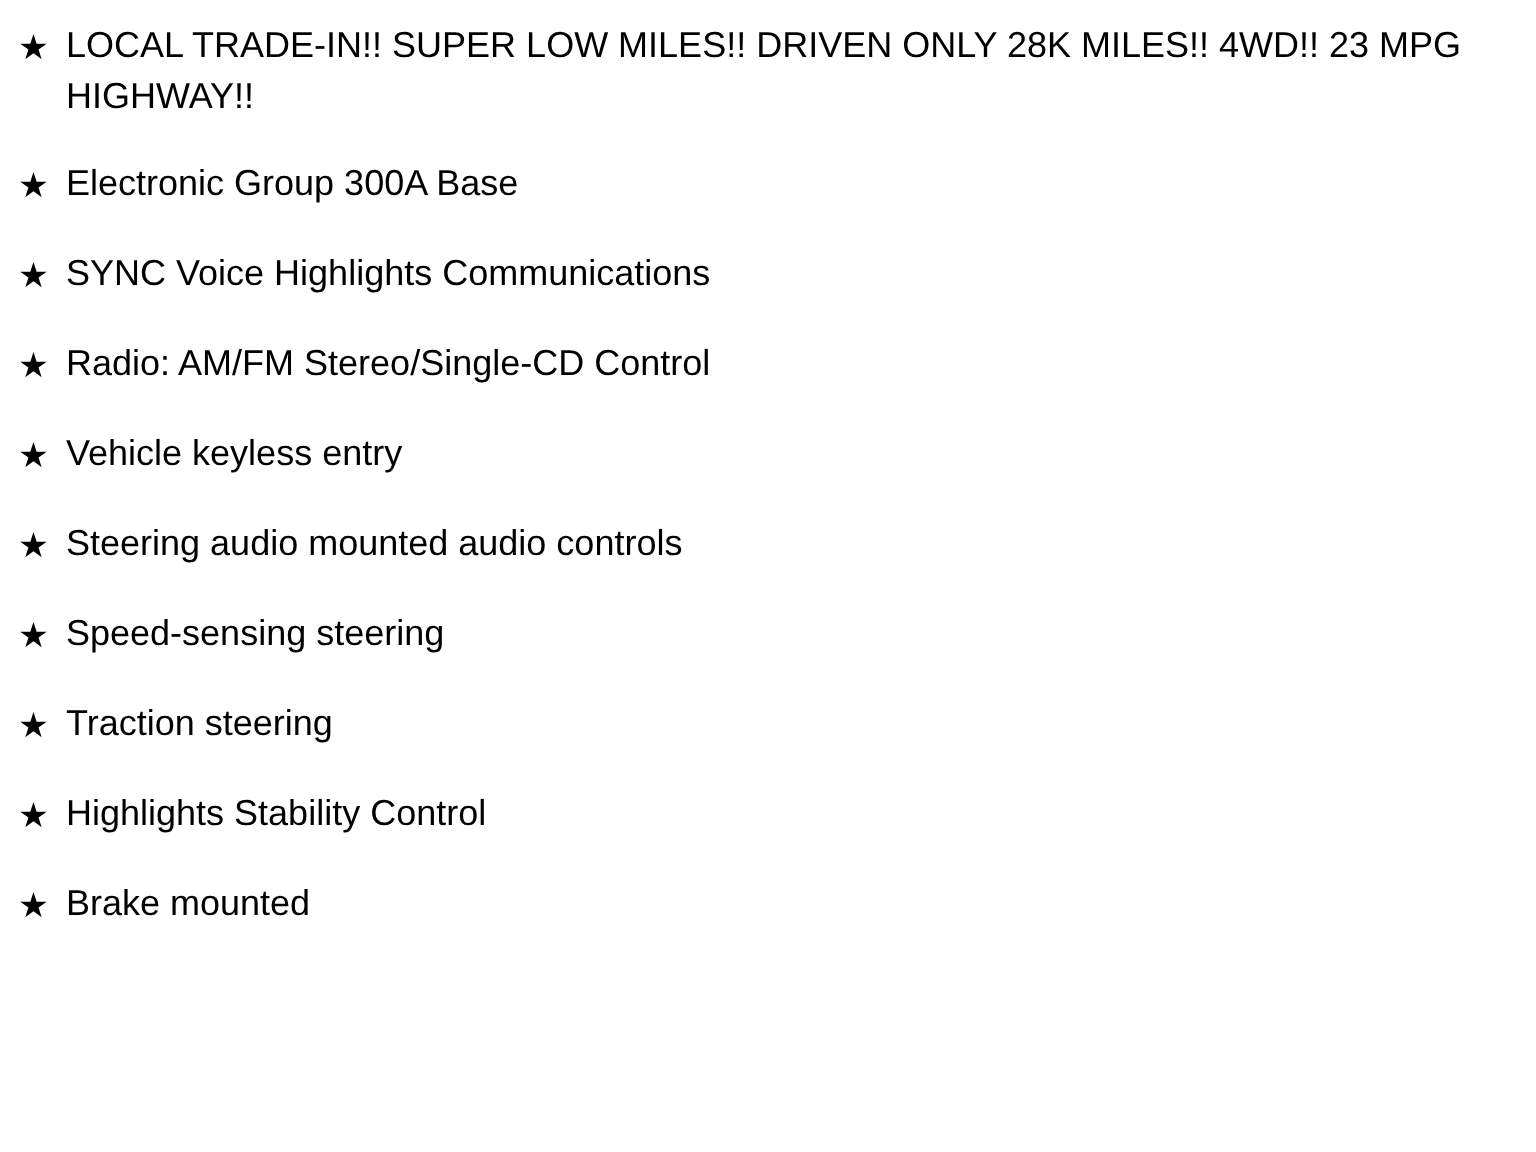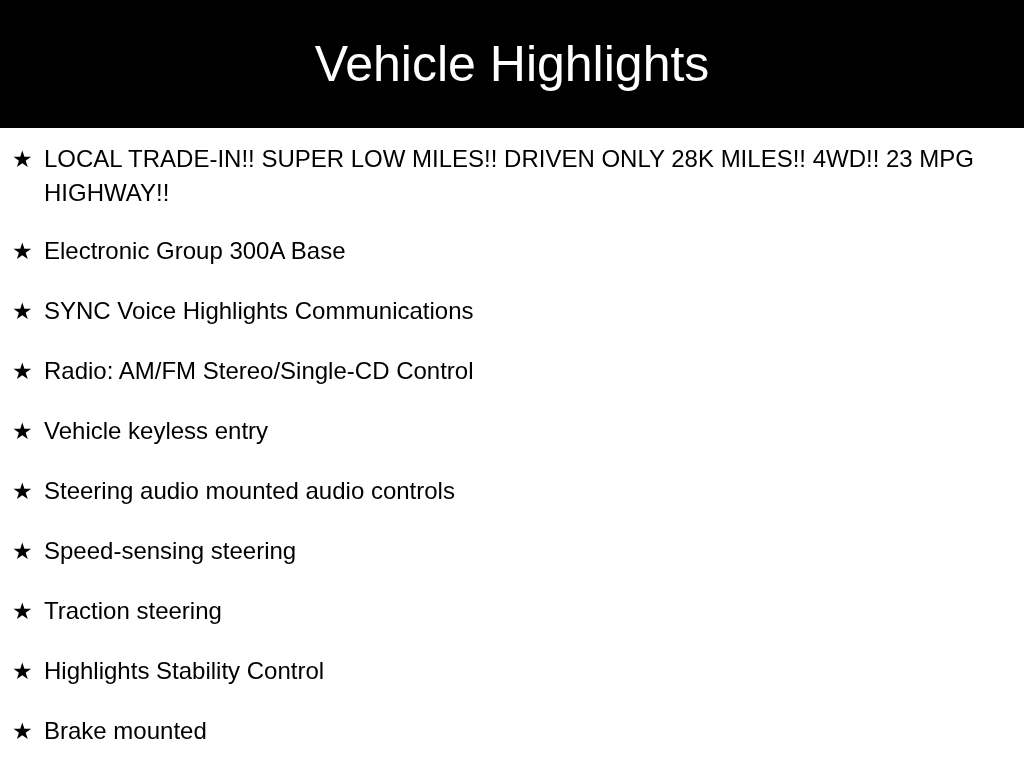--- a/index.html
+++ b/index.html
@@ -81,23 +81,20 @@
     font-weight: 400;
     color: #000000;
     text-align: left;
   }
 </style>
 </head>
 <body>
 
 <div class="page">
 
-  <div class="header-band">
-    <div class="header-title">Vehicle Highlights</div>
-  </div>
 
   <ul class="highlights-list">
 
     <li class="highlight-item">
       <span class="bullet-star">★</span>
       <span class="highlight-text">LOCAL TRADE-IN!! SUPER LOW MILES!! DRIVEN ONLY 28K MILES!! 4WD!! 23 MPG HIGHWAY!!</span>
     </li>
 
     <li class="highlight-item">
       <span class="bullet-star">★</span>

